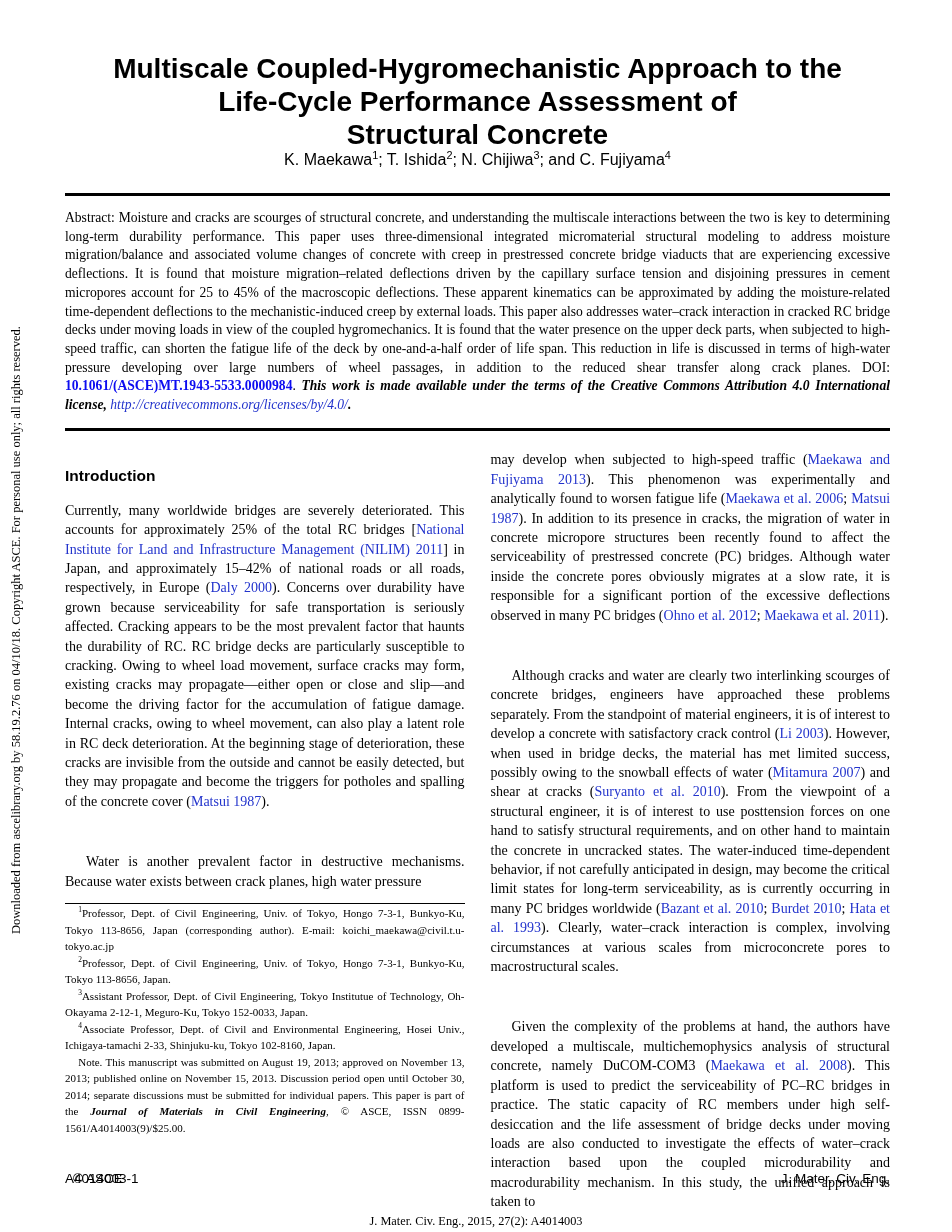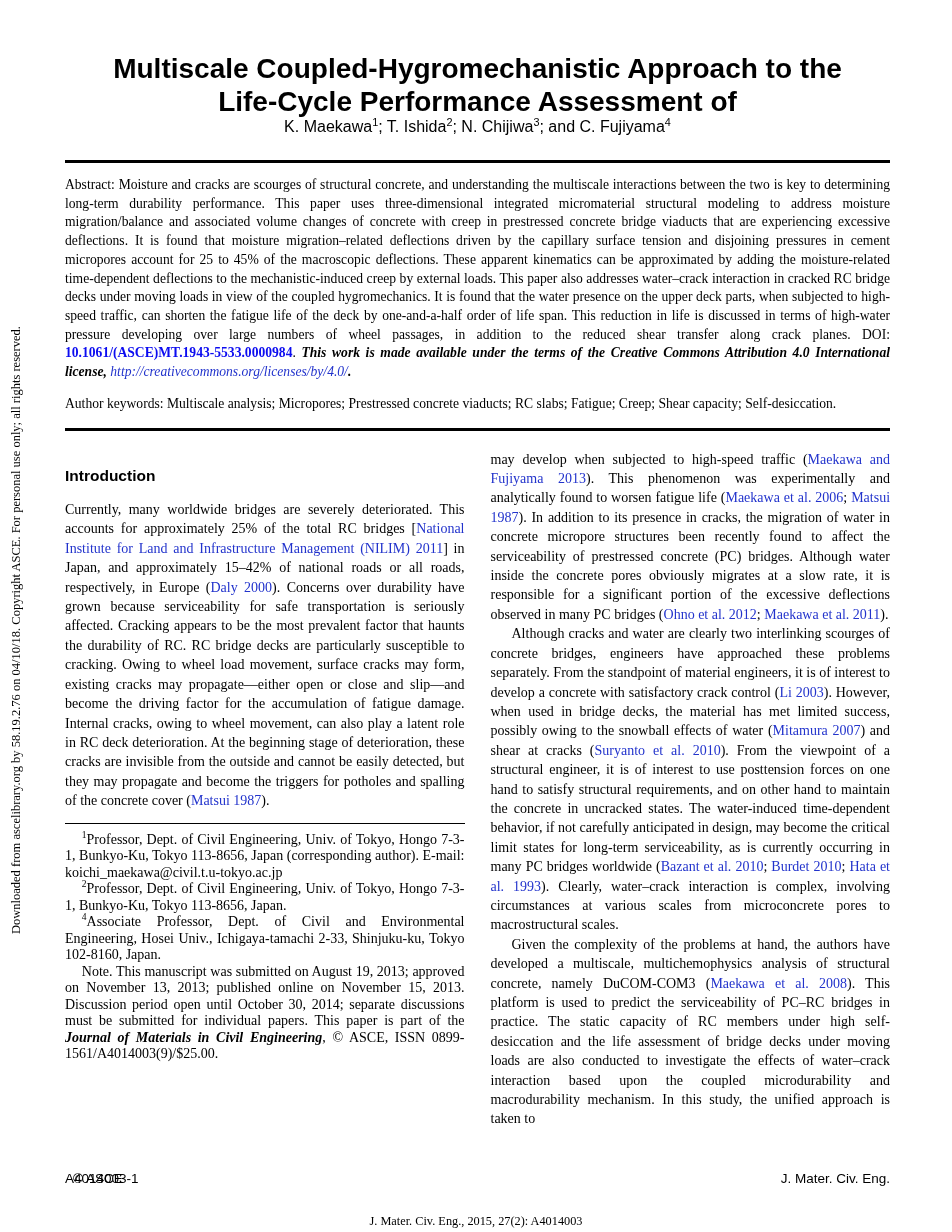--- a/index.html
+++ b/index.html
@@ -84,26 +84,26 @@
     text-align:justify;
   }
   .col .section-heading{
     font-family:"Liberation Sans", sans-serif;
     font-weight:bold;
     font-size:15.5px;
     margin:16px 0 15px 0;
     text-align:left;
   }
   .para{margin:0;}
-  .para.indent{text-indent:1.5em;}
+  .para.indent{text-indent:1.5em;margin-top:41px;}
   .footnotes{
     margin-top:12px;
     border-top:1px solid #000;
-    padding-top:8px;
-    font-size:14px;
+    padding-top:1px;
+    font-size:11px;
     line-height:16.5px;
   }
   .footnote{margin:0;text-indent:1.2em;}
   .seg-b{font-weight:normal;}
   .seg-i{font-style:italic;font-weight:bold;}
   .seg-bi{font-weight:bold;font-style:italic;}
   .seg-sup{vertical-align:super;font-size:0.68em;line-height:0;}
   .seg-link{color:var(--link);}
   .seg-doi{color:var(--doi);font-weight:bold;}
   .seg-ilink{color:var(--link);font-style:italic;}
@@ -133,42 +133,44 @@
 
 <div class="page">
 
   <div class="watermark">Downloaded from ascelibrary.org by 58.19.2.76 on 04/10/18. Copyright ASCE. For personal use only; all rights reserved.</div>
 
   <div class="content">
 
     <div class="title">
       <div>Multiscale Coupled-Hygromechanistic Approach to the</div>
       <div>Life-Cycle Performance Assessment of</div>
+      <div>Structural Concrete</div>
     </div>
 
     <div class="authors">K. Maekawa<span class="seg-sup">1</span>; T. Ishida<span class="seg-sup">2</span>; N. Chijiwa<span class="seg-sup">3</span>; and C. Fujiyama<span class="seg-sup">4</span></div>
 
     <hr class="rule-thick rule-abstract-top">
 
     <p class="abstract"><span class="seg-b">Abstract: </span>Moisture and cracks are scourges of structural concrete, and understanding the multiscale interactions between the two is key to determining long-term durability performance. This paper uses three-dimensional integrated micromaterial structural modeling to address moisture migration/balance and associated volume changes of concrete with creep in prestressed concrete bridge viaducts that are experiencing excessive deflections. It is found that moisture migration–related deflections driven by the capillary surface tension and disjoining pressures in cement micropores account for 25 to 45% of the macroscopic deflections. These apparent kinematics can be approximated by adding the moisture-related time-dependent deflections to the mechanistic-induced creep by external loads. This paper also addresses water–crack interaction in cracked RC bridge decks under moving loads in view of the coupled hygromechanics. It is found that the water presence on the upper deck parts, when subjected to high-speed traffic, can shorten the fatigue life of the deck by one-and-a-half order of life span. This reduction in life is discussed in terms of high-water pressure developing over large numbers of wheel passages, in addition to the reduced shear transfer along crack planes. <span class="seg-b">DOI: </span><span class="seg-doi">10.1061/(ASCE)MT.1943-5533.0000984</span><span class="seg-b">.</span><span class="seg-i"> This work is made available under the terms of the Creative Commons Attribution 4.0 International license, </span><span class="seg-ilink">http://creativecommons.org/licenses/by/4.0/</span><span class="seg-i">.</span></p>
 
-    <p class="keywords"><span class="seg-b">Author keywords: </span>Multiscale analysis; Micropores; Prestressed concrete viaducts; RC slabs; Fatigue; Creep; Shear capacity; Self-desiccation.</p>
 
     <hr class="rule-thick rule-keywords-bottom">
 
     <div class="columns">
 
       <div class="col">
         <h2 class="section-heading">Introduction</h2>
         <div>
             <p class="para">Currently, many worldwide bridges are severely deteriorated. This accounts for approximately 25% of the total RC bridges [<span class="seg-link">National Institute for Land and Infrastructure Management (NILIM) 2011</span>] in Japan, and approximately 15–42% of national roads or all roads, respectively, in Europe (<span class="seg-link">Daly 2000</span>). Concerns over durability have grown because serviceability for safe transportation is seriously affected. Cracking appears to be the most prevalent factor that haunts the durability of RC. RC bridge decks are particularly susceptible to cracking. Owing to wheel load movement, surface cracks may form, existing cracks may propagate—either open or close and slip—and become the driving factor for the accumulation of fatigue damage. Internal cracks, owing to wheel movement, can also play a latent role in RC deck deterioration. At the beginning stage of deterioration, these cracks are invisible from the outside and cannot be easily detected, but they may propagate and become the triggers for potholes and spalling of the concrete cover (<span class="seg-link">Matsui 1987</span>).</p>
+            <p class="para indent">Water is another prevalent factor in destructive mechanisms. Because water exists between crack planes, high water pressure</p>
           </div>
         <div class="footnotes">
             <p class="footnote"><span class="seg-sup">1</span>Professor, Dept. of Civil Engineering, Univ. of Tokyo, Hongo 7-3-1, Bunkyo-Ku, Tokyo 113-8656, Japan (corresponding author). E-mail: koichi_maekawa@civil.t.u-tokyo.ac.jp</p>
             <p class="footnote"><span class="seg-sup">2</span>Professor, Dept. of Civil Engineering, Univ. of Tokyo, Hongo 7-3-1, Bunkyo-Ku, Tokyo 113-8656, Japan.</p>
+            <p class="footnote"><span class="seg-sup">3</span>Assistant Professor, Dept. of Civil Engineering, Tokyo Institutue of Technology, Oh-Okayama 2-12-1, Meguro-Ku, Tokyo 152-0033, Japan.</p>
             <p class="footnote"><span class="seg-sup">4</span>Associate Professor, Dept. of Civil and Environmental Engineering, Hosei Univ., Ichigaya-tamachi 2-33, Shinjuku-ku, Tokyo 102-8160, Japan.</p>
             <p class="footnote">Note. This manuscript was submitted on August 19, 2013; approved on November 13, 2013; published online on November 15, 2013. Discussion period open until October 30, 2014; separate discussions must be submitted for individual papers. This paper is part of the <span class="seg-bi">Journal of Materials in Civil Engineering</span>, © ASCE, ISSN 0899-1561/A4014003(9)/$25.00.</p>
           </div>
       </div>
 
       <div class="col">
         <div>
             <p class="para">may develop when subjected to high-speed traffic (<span class="seg-link">Maekawa and Fujiyama 2013</span>). This phenomenon was experimentally and analytically found to worsen fatigue life (<span class="seg-link">Maekawa et al. 2006</span>; <span class="seg-link">Matsui 1987</span>). In addition to its presence in cracks, the migration of water in concrete micropore structures been recently found to affect the serviceability of prestressed concrete (PC) bridges. Although water inside the concrete pores obviously migrates at a slow rate, it is responsible for a significant portion of the excessive deflections observed in many PC bridges (<span class="seg-link">Ohno et al. 2012</span>; <span class="seg-link">Maekawa et al. 2011</span>).</p>
             <p class="para indent">Although cracks and water are clearly two interlinking scourges of concrete bridges, engineers have approached these problems separately. From the standpoint of material engineers, it is of interest to develop a concrete with satisfactory crack control (<span class="seg-link">Li 2003</span>). However, when used in bridge decks, the material has met limited success, possibly owing to the snowball effects of water (<span class="seg-link">Mitamura 2007</span>) and shear at cracks (<span class="seg-link">Suryanto et al. 2010</span>). From the viewpoint of a structural engineer, it is of interest to use posttension forces on one hand to satisfy structural requirements, and on other hand to maintain the concrete in uncracked states. The water-induced time-dependent behavior, if not carefully anticipated in design, may become the critical limit states for long-term serviceability, as is currently occurring in many PC bridges worldwide (<span class="seg-link">Bazant et al. 2010</span>; <span class="seg-link">Burdet 2010</span>; <span class="seg-link">Hata et al. 1993</span>). Clearly, water–crack interaction is complex, involving circumstances at various scales from microconcrete pores to macrostructural scales.</p>
             <p class="para indent">Given the complexity of the problems at hand, the authors have developed a multiscale, multichemophysics analysis of structural concrete, namely DuCOM-COM3 (<span class="seg-link">Maekawa et al. 2008</span>). This platform is used to predict the serviceability of PC–RC bridges in practice. The static capacity of RC members under high self-desiccation and the life assessment of bridge decks under moving loads are also conducted to investigate the effects of water–crack interaction based upon the coupled microdurability and macrodurability mechanism. In this study, the unified approach is taken to</p>

